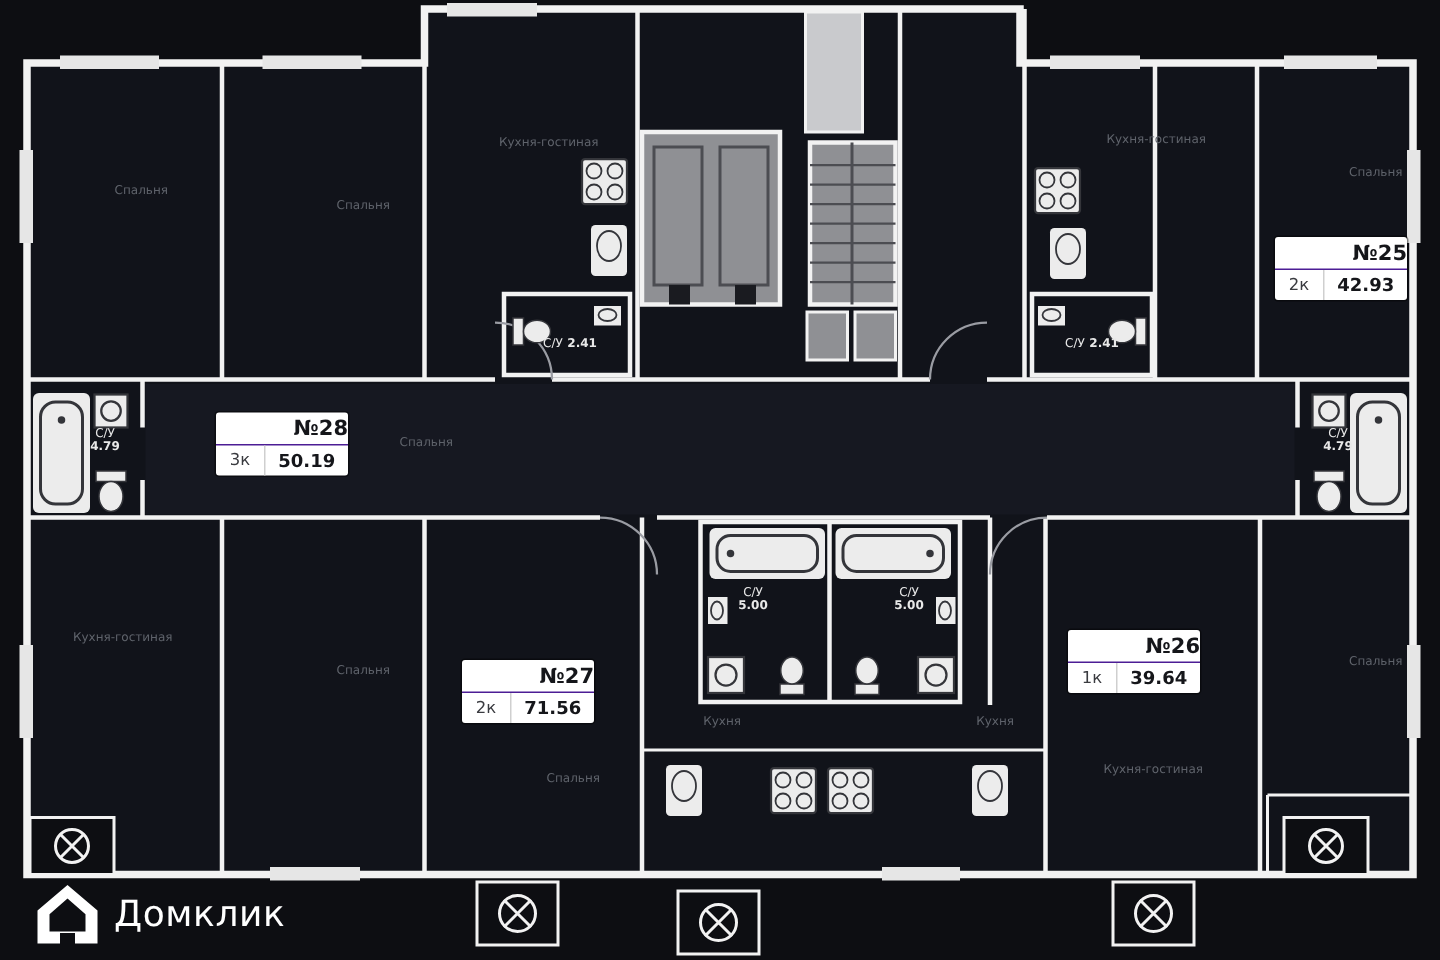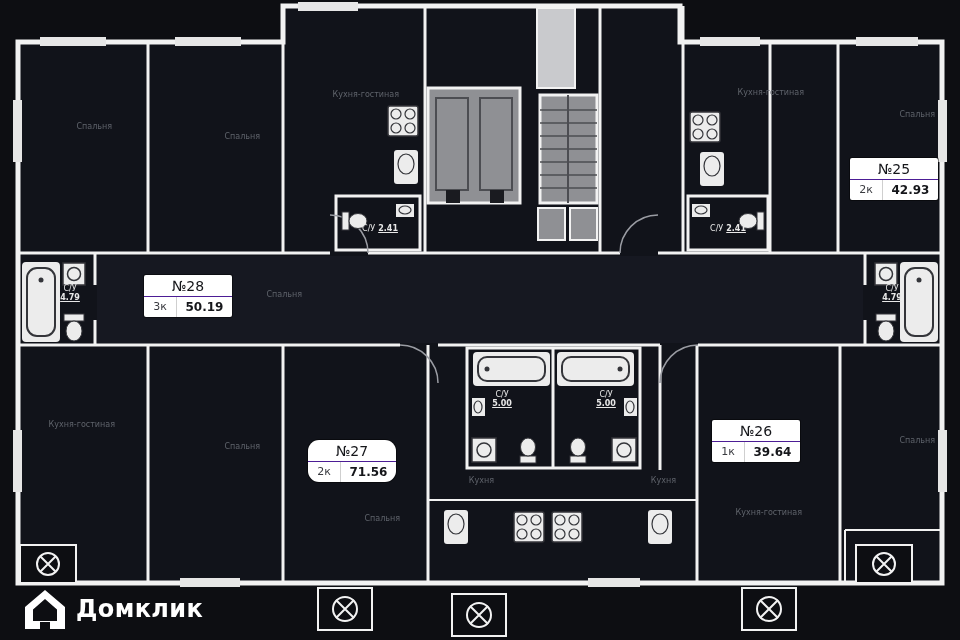--- a/index.html
+++ b/index.html
@@ -3,45 +3,45 @@
 <meta charset="utf-8">
 <style>
   html,body{margin:0;padding:0;background:#0d0e12;}
   .stage{position:relative;width:960px;height:640px;overflow:hidden;
          font-family:"DejaVu Sans","Liberation Sans",sans-serif;}
   svg.plan{position:absolute;left:0;top:0;}
 
   
   .apt-tag{position:absolute;width:88px;background:#ffffff;border-radius:2px;
            color:#15161a;text-align:center;box-shadow:0 0 0 1px rgba(0,0,0,.45);}
-  .apt-num{font-weight:normal;font-size:14px;padding:3px 0 2px;}
+  .apt-num{font-weight:bold;font-size:14px;padding:3px 0 2px;text-align:right;}
   .apt-row{display:flex;border-top:1px solid #4c1d95;align-items:stretch;}
   .apt-rooms{flex:0 0 32px;font-size:11px;padding:3px 0;border-right:1px solid #cfcfcf;color:#3a3b40;}
   .apt-area{flex:1;font-size:12px;font-weight:bold;padding:3px 0;}
   .apt-25{left:850px;top:158px;} .apt-26{left:712px;top:420px;}
-  .apt-27{left:308px;top:440px;border-radius:11px;} .apt-28{left:144px;top:275px;}
+  .apt-27{left:308px;top:440px;} .apt-28{left:144px;top:275px;}
 
   
   .su{position:absolute;color:#e8e8e8;font-size:8px;line-height:9px;text-align:center;}
-  .su .a{font-weight:bold;text-decoration:underline;}
+  .su .a{font-weight:bold;}
   .su-left{left:50px;top:284px;width:40px;}
   .su-right{left:872px;top:284px;width:40px;}
   .su-tl{left:348px;top:224px;width:64px;}
   .su-tr{left:696px;top:224px;width:64px;}
   .su-bl{left:478px;top:390px;width:48px;}
   .su-br{left:582px;top:390px;width:48px;}
   .su-inline span{display:inline;}
   .su-inline .a{margin-left:3px;}
 
   
   .room-label{position:absolute;color:#5f636b;font-size:8px;line-height:9px;text-align:right;}
 
   
   .logo{position:absolute;left:24px;top:588px;display:flex;align-items:center;gap:10px;color:#ffffff;}
-  .logo-text{font-size:24px;font-weight:bold;letter-spacing:.4px;}
+  .logo-text{font-size:24px;font-weight:normal;letter-spacing:.4px;}
 </style>
 </head>
 <body>
 
 <div class="stage">
 
   <svg class="plan" width="960" height="640" viewBox="0 0 960 640">
     <rect x="0" y="0" width="960" height="640" fill="#0d0e12"></rect>
 
     <path d="M18,42 H283 V6 H680 V42 H942 V583 H18 Z" fill="#11131a" stroke="#f2f2f2" stroke-width="5"></path>

